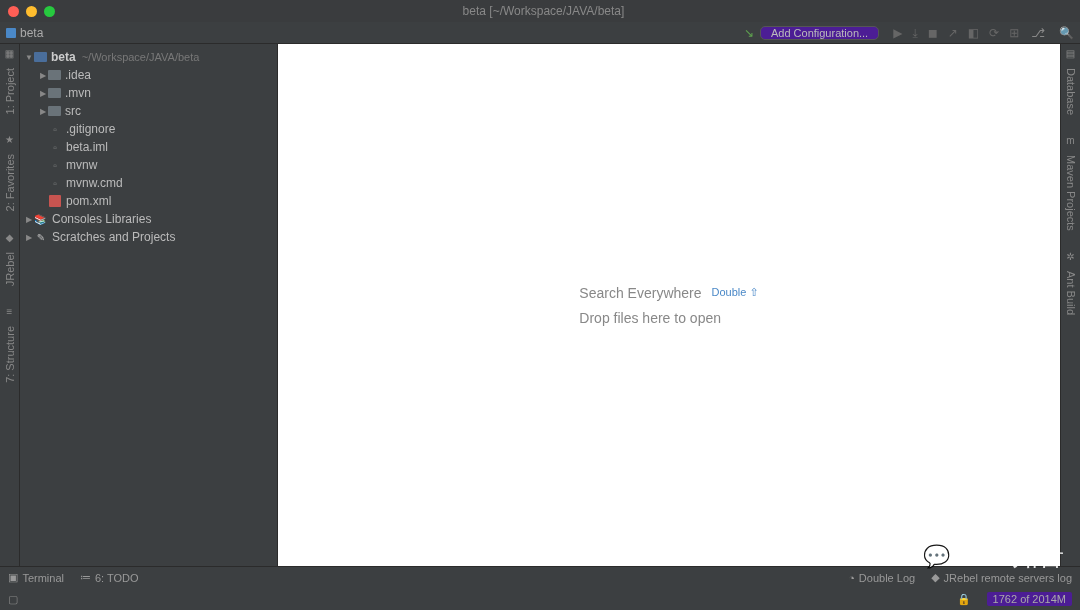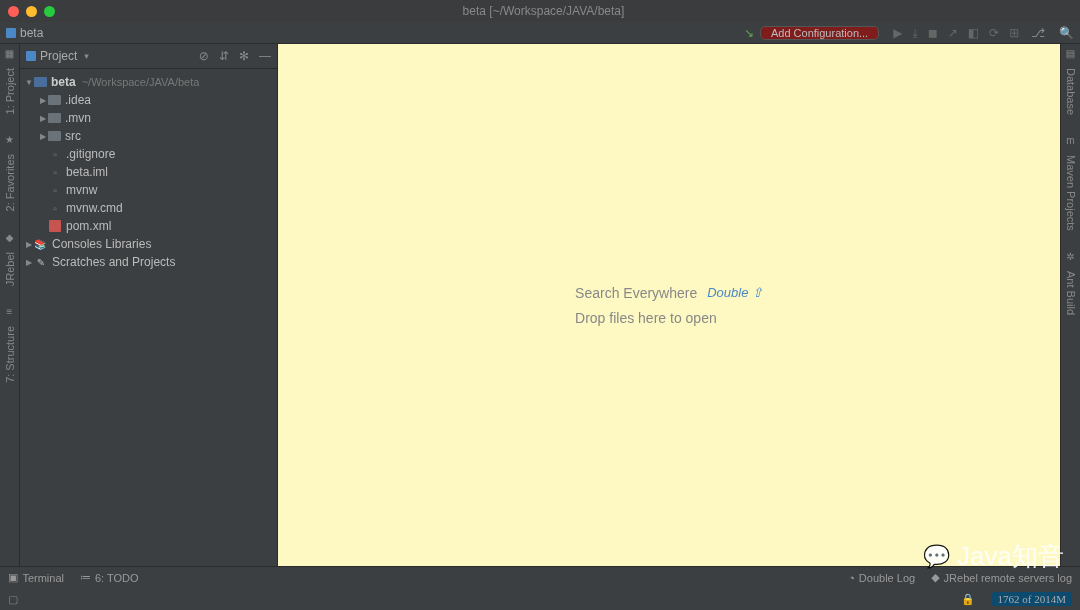--- a/index.html
+++ b/index.html
@@ -10,21 +10,21 @@
 .traffic { display:flex; gap:7px; margin-left:8px; }
 .dot { width:11px; height:11px; border-radius:50%; }
 .dot.red{background:#ff5f56;} .dot.yellow{background:#ffbd2e;} .dot.green{background:#27c93f;}
 .winTitle { position:absolute; left:7px; right:0; text-align:center; color:#888; font-size:12px; }
 
 
 .toolbar { height:22px; background:#3c3f41; border-bottom:1px solid #2b2b2b; display:flex; align-items:center; padding:0 6px; }
 .toolbar .crumb { display:flex; align-items:center; gap:4px; color:#aaa; }
 .toolbar .spacer { flex:1; }
 .toolbar .runcfg { display:flex; align-items:center; gap:6px; }
-.addcfg { background:#7f1d1d; border:1px solid #555; border-radius:5px; padding:0 10px; color:#bbb; font-size:11px; }
+.addcfg { background:#4c1d95; border:1px solid #555; border-radius:5px; padding:0 10px; color:#bbb; font-size:11px; }
 .tbIcons { display:flex; gap:10px; margin-left:8px; color:#666; }
 .tbIcons span{font-size:12px;}
 
 
 .main { display:flex; height:522px; }
 .leftGutter, .rightGutter { width:20px; background:#3c3f41; border-left:1px solid #2b2b2b; border-right:1px solid #2b2b2b; display:flex; flex-direction:column; align-items:center; padding-top:4px; }
 .leftGutter { border-left:none; }
 .rightGutter { border-right:none; }
 .vlabel { writing-mode:vertical-rl; font-size:11px; color:#888; margin-top:6px; cursor:pointer; }
 .leftGutter .vlabel { transform:rotate(180deg); }
@@ -48,34 +48,34 @@
 .ficon { width:14px; height:14px; margin-right:4px; display:inline-flex; align-items:center; justify-content:center; font-size:10px; }
 .ficon.folder{ background:#6a7379; border-radius:1px; width:13px; height:10px; }
 .ficon.module{ background:#4a6e9b; border-radius:1px; width:13px; height:10px; }
 .ficon.file{ color:#888; }
 .node .path { color:#787878; margin-left:6px; font-size:11px; }
 .node .name.bold{font-weight:bold; color:#ccc;}
 
 .ind0{padding-left:4px;} .ind1{padding-left:18px;}
 
 
-.editor { flex:1; background:#fef9c3; position:relative; display:flex; align-items:center; justify-content:center; }
+.editor { flex:1; background:#ffffff; position:relative; display:flex; align-items:center; justify-content:center; }
 .hints { color:#888; font-size:14px; }
 .hints .row { margin:9px 0; display:flex; align-items:center; gap:10px; }
-.hints .kb { color:#4a88c7; font-size:13px;font-style:italic; }
+.hints .kb { color:#4a88c7; font-size:11px; }
 
 
 .bottom { height:22px; background:#3c3f41; border-top:1px solid #2b2b2b; display:flex; align-items:center; padding:0 8px; gap:16px; color:#999; font-size:11px; }
 .bottom .sp{flex:1;}
 .bottom .itm{display:flex; align-items:center; gap:4px; cursor:pointer;}
 
 
 .status { height:22px; background:#3c3f41; display:flex; align-items:center; padding:0 8px; color:#888; font-size:11px; }
 .status .sp{flex:1;}
-.memBox{ background:#0c4a6e; padding:1px 6px; border-radius:2px; margin-left:8px; color:#aaa;font-family:Liberation Serif, serif; }
+.memBox{ background:#4c1d95; padding:1px 6px; border-radius:2px; margin-left:8px; color:#aaa; }
 
 
 .watermark { position:absolute; right:16px; bottom:36px; display:flex; align-items:center; gap:6px; color:#fff; font-size:26px; opacity:0.9; }
 .watermark .wicon{ font-size:22px; }
 
 .pomIcon{ display:inline-block; width:12px; height:12px; background:#c75450; border-radius:1px; }
 .blueSq{ display:inline-block; width:10px; height:10px; background:#4a88c7; border-radius:1px; }
 </style>
 </head>
 <body>
@@ -126,34 +126,20 @@
         <div class="vicon">◆</div>
         <div class="vlabel">JRebel</div>
       </div>
       <div class="vgroup">
         <div class="vicon">≡</div>
         <div class="vlabel">7: Structure</div>
       </div>
     </div>
 
   <div class="projPanel">
-    <div class="projHeader">
-      <div class="title">
-        <span class="blueSq"></span>
-        <span>Project</span>
-        <span class="chev">▾</span>
-      </div>
-      <div class="hsp"></div>
-      <div class="hicons" id="projHdrIcons">
-          <span>⊘</span>
-          <span>⇵</span>
-          <span>✻</span>
-          <span>—</span>
-        </div>
-    </div>
     <div class="tree" id="tree">
         <div class="node ind0">
           <span class="arrow open"></span>
           <span class="ficon module"></span>
           <span class="name bold">beta</span>
           <span class="path">~/Workspace/JAVA/beta</span>
         </div>
         <div class="node ind1">
           <span class="arrow closed"></span>
           <span class="ficon folder"></span>

